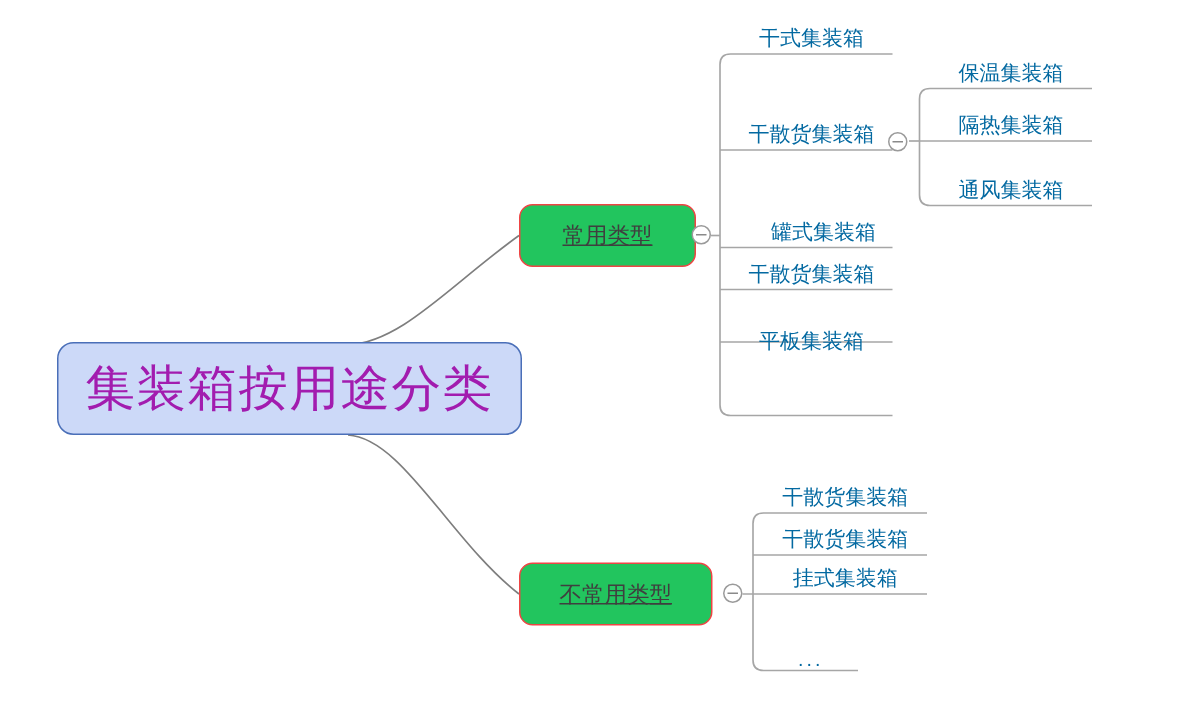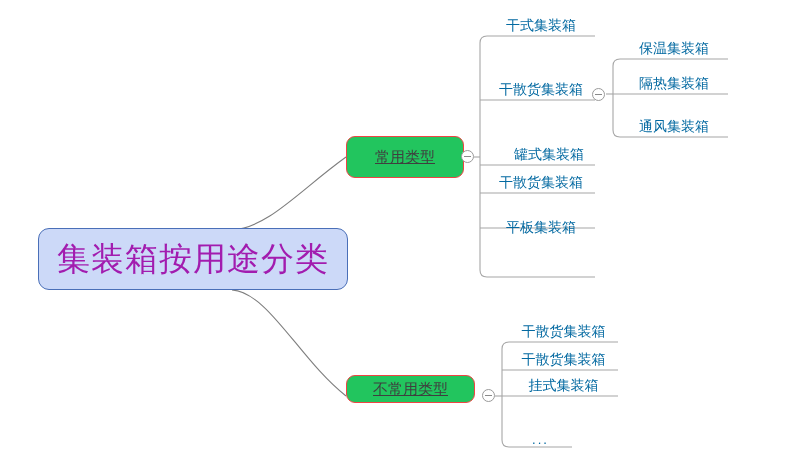--- a/index.html
+++ b/index.html
@@ -132,21 +132,21 @@
 
   <div class="node root-node" style="left:38px; top:228px; width:310px; height:62px;">
     <span>集装箱按用途分类</span>
   </div>
 
   <div class="node branch-node" style="left:346px; top:136px; width:118px; height:42px;">
     <span>常用类型</span>
   </div>
   <div class="toggle" style="left:461px; top:150px;"></div>
 
-  <div class="node branch-node" style="left:346px; top:375px; width:129px; height:28px;">
+  <div class="node branch-node" style="left:346px; top:375px; width:129px; height:42px;">
     <span>不常用类型</span>
   </div>
   <div class="toggle" style="left:482px; top:389px;"></div>
 
   <div class="node leaf-node" style="left:487px; top:15px; width:108px; height:21px;">
     <span>干式集装箱</span>
   </div>
 
   <div class="node leaf-node" style="left:487px; top:79px; width:108px; height:21px;">
     <span>干散货集装箱</span>

